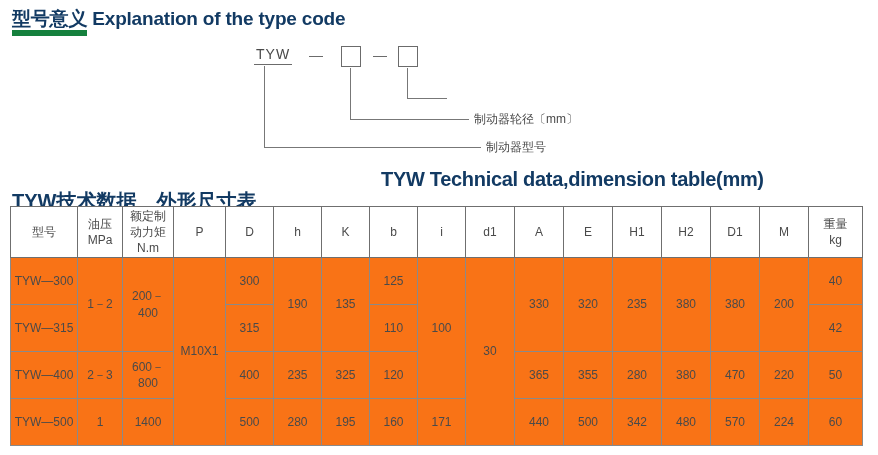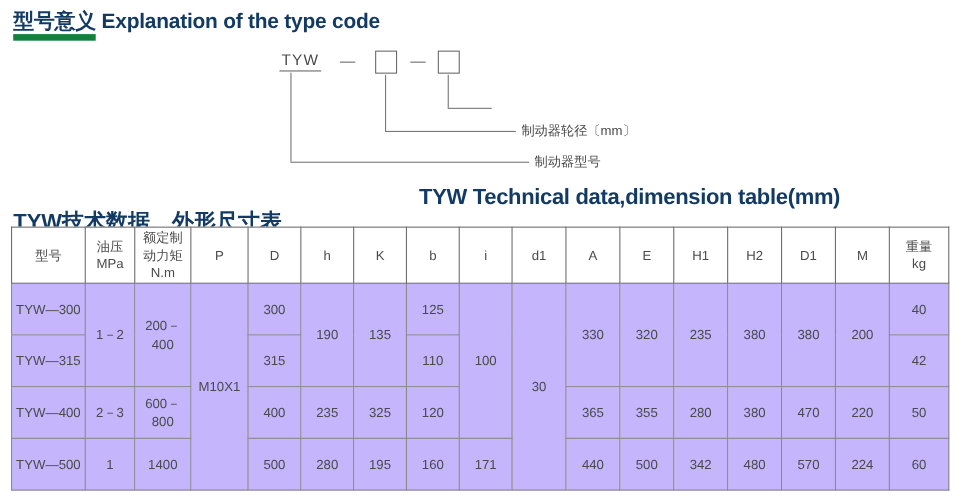--- a/index.html
+++ b/index.html
@@ -137,21 +137,21 @@
     font-weight: normal;
     font-size: 12px;
     padding: 0;
     line-height: 1.35;
   }
   #tech-table thead th {
     background: #ffffff;
     height: 50px;
   }
   #tech-table tbody td {
-    background: #c4b5fd;
+    background: #f97316;
     border-color: #8a8a8a;
   }
   #tech-table tbody tr { height: 47px; }
   .th-stack { display: block; }
 </style>
 </head>
 <body>
 
 <div class="heading" id="type-code-heading">
   <span class="cn">型号意义</span><span>&nbsp;</span><span>Explanation of the type code</span>

